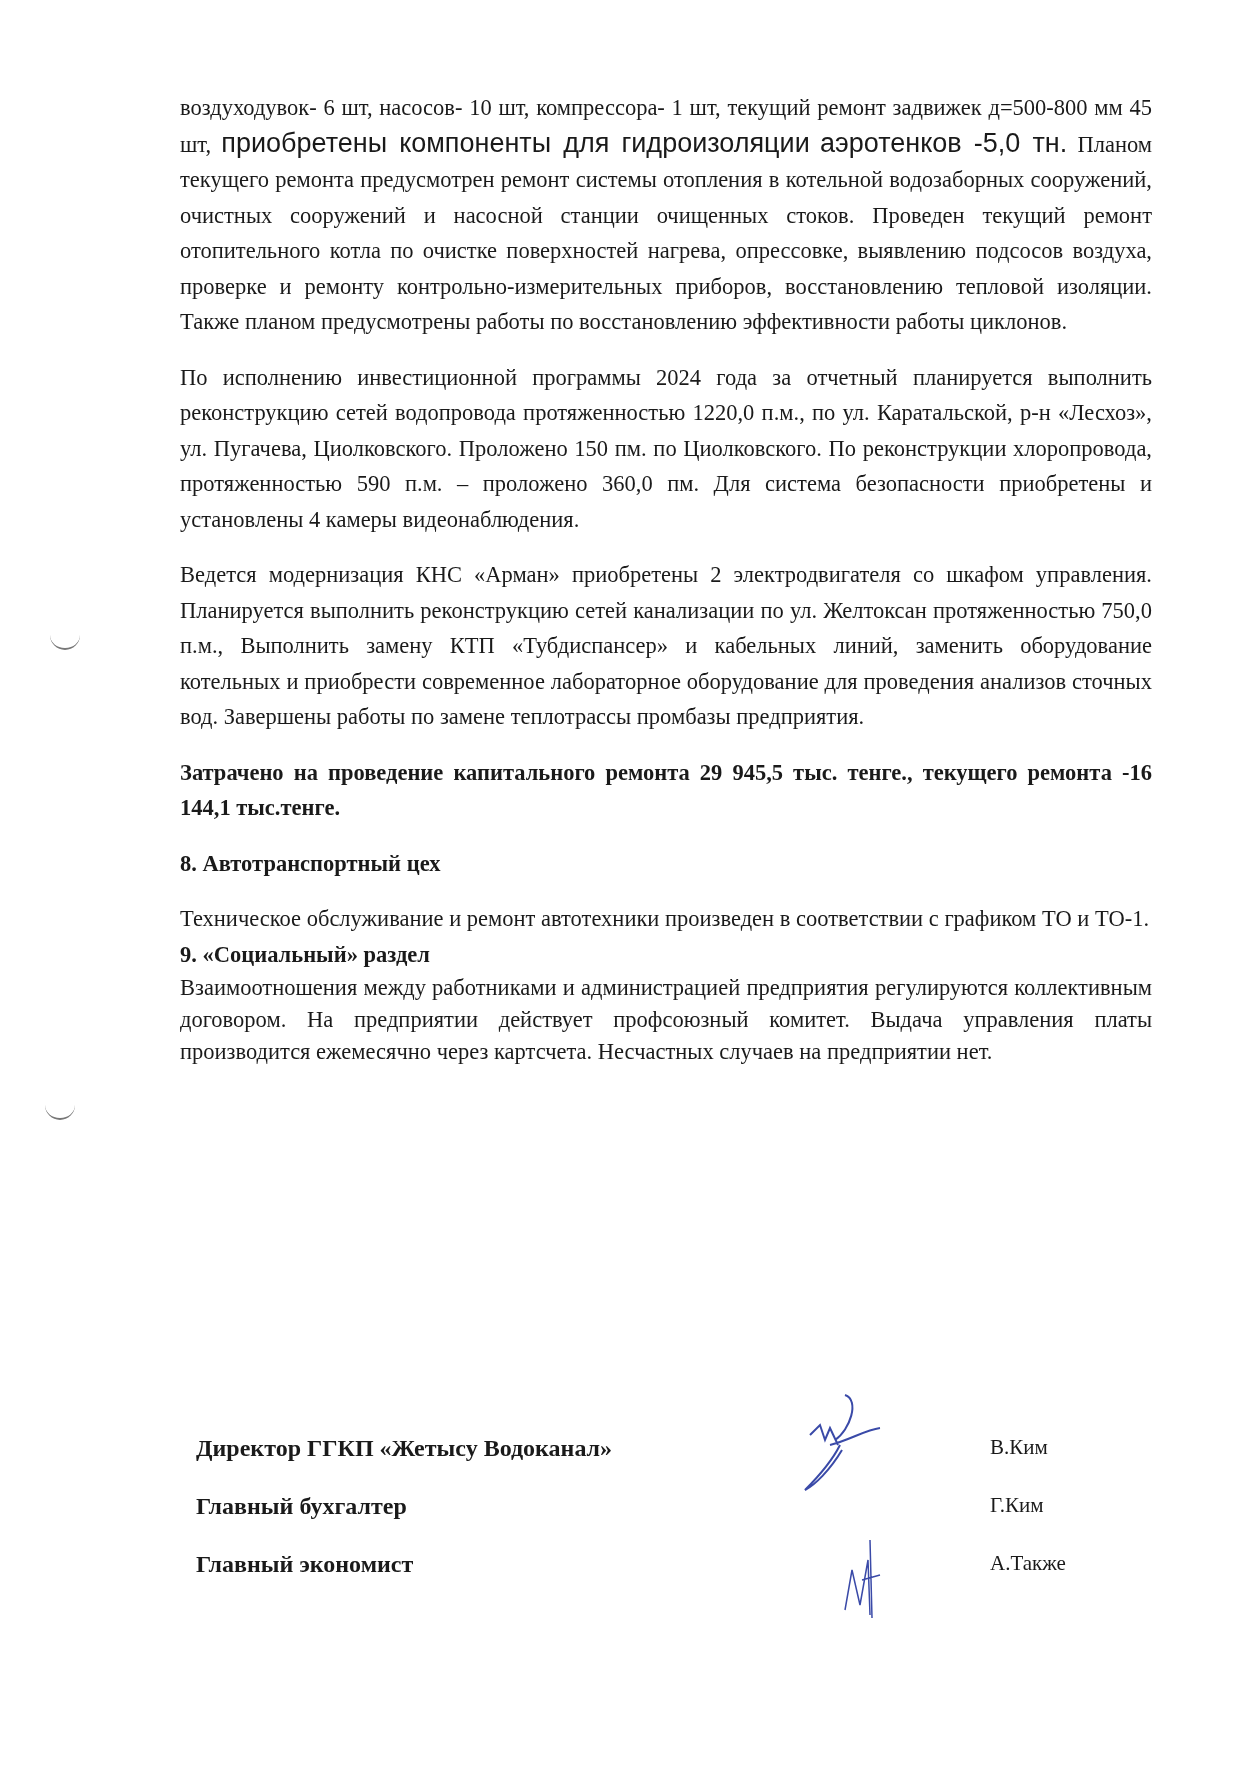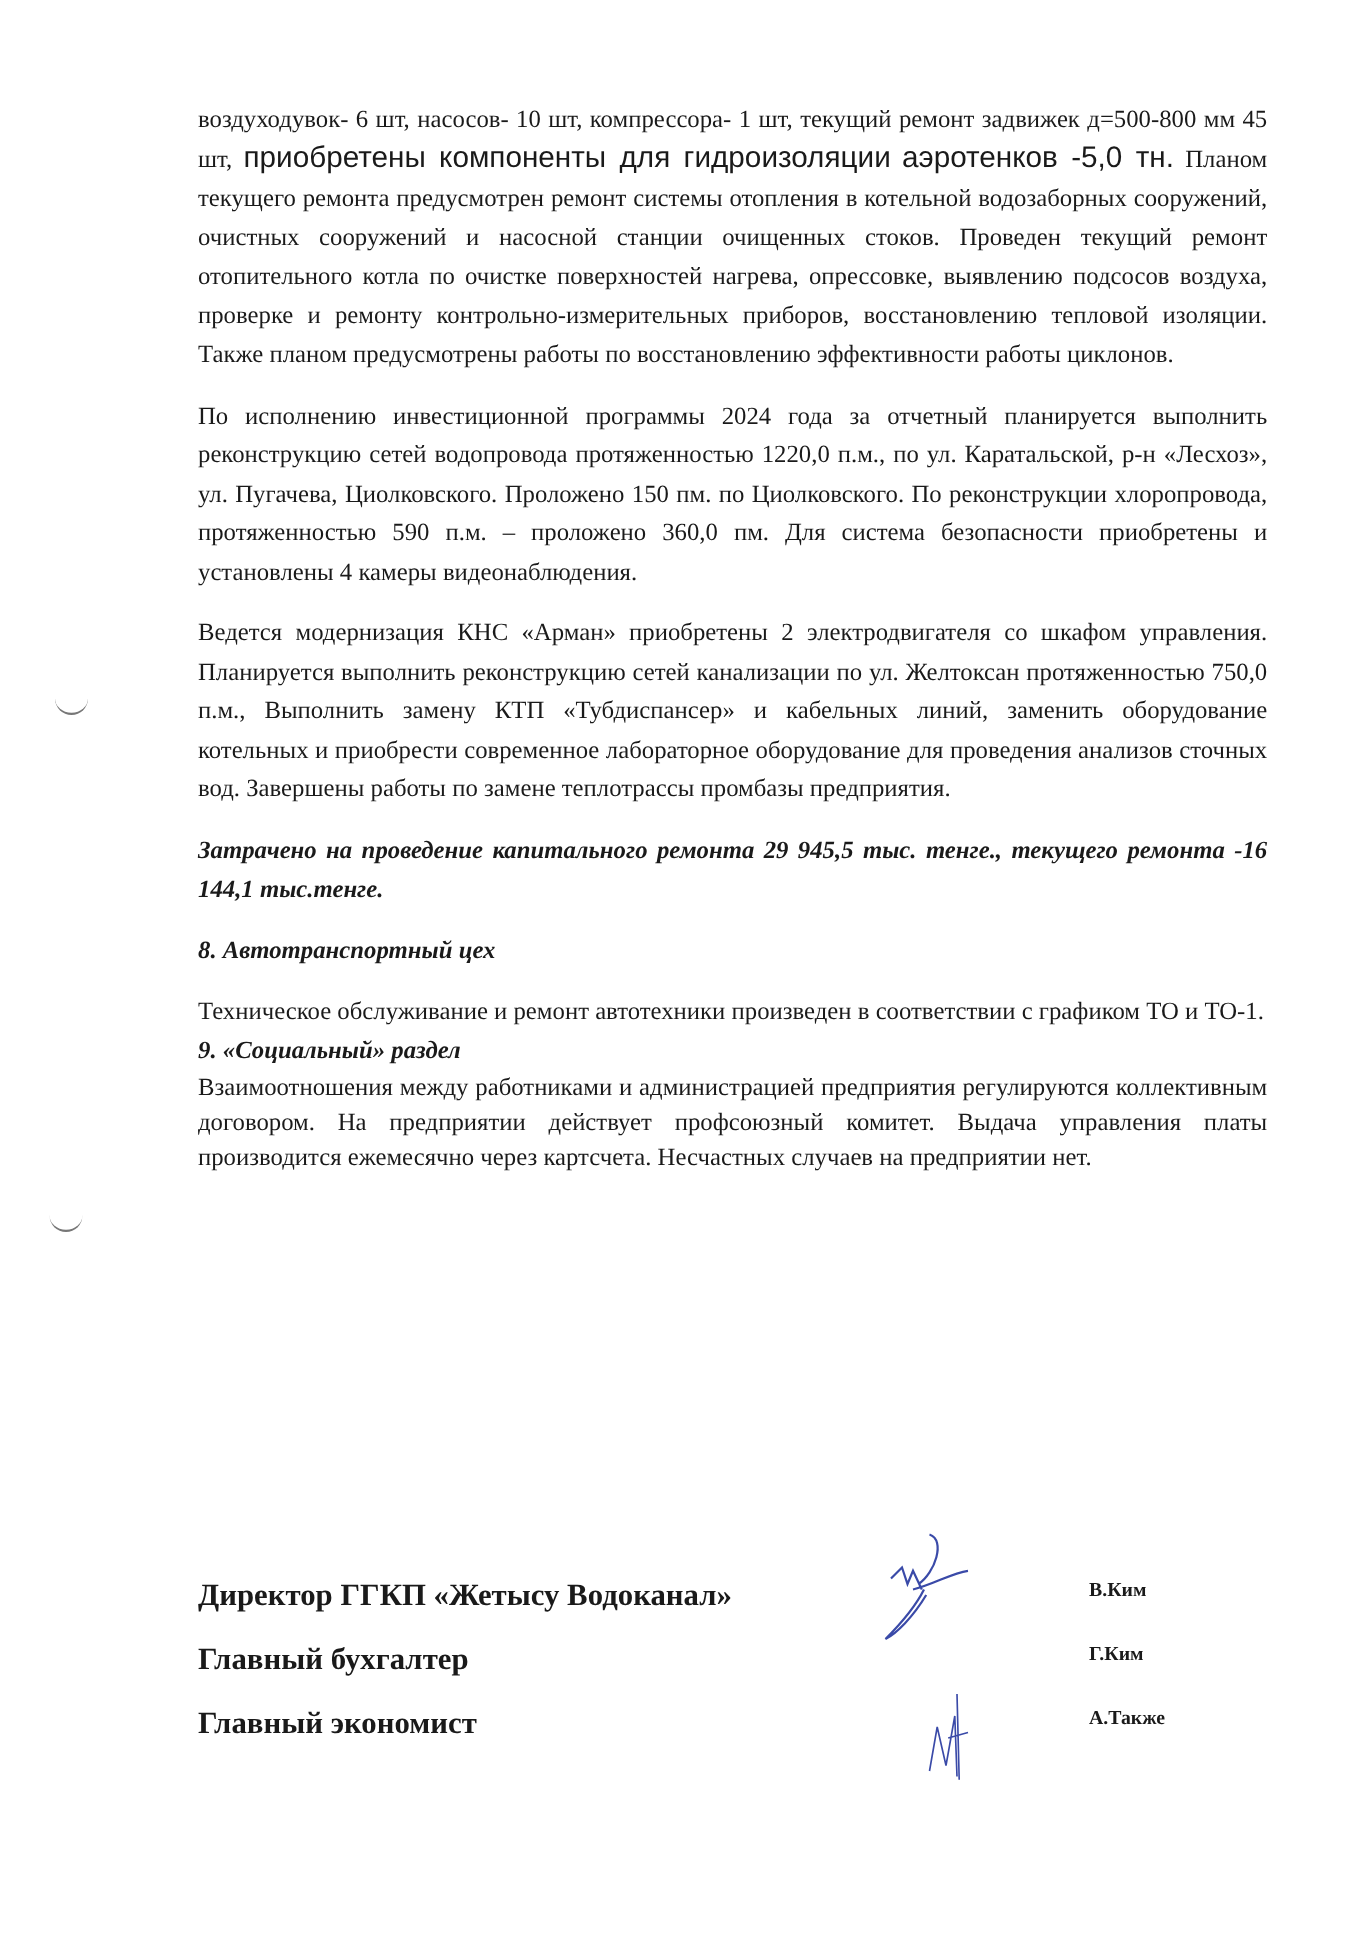--- a/index.html
+++ b/index.html
@@ -2,24 +2,24 @@
 <html><head>
 <meta charset="utf-8">
 <style>
   html, body { margin:0; padding:0; background:#ffffff; }
   body { width:1244px; height:1773px; position:relative; overflow:hidden;
          font-family:"Liberation Serif", serif; color:#1a1a1a; }
   .page { position:absolute; left:180px; top:90px; width:972px; }
   .p { font-size:22.5px; line-height:35.5px; text-align:justify; margin:0; }
   .gap { height:20px; }
   .sans { font-family:"Liberation Sans", sans-serif; font-size:27px; }
-  .bold { font-weight:bold;font-style:italic; }
+  .bold { font-weight:bold; }
   .center { }
-  .sig-row { position:absolute; left:180px; font-size:28px; font-weight:bold;text-align:center; }
-  .sig-name { position:absolute; left:990px; font-size:18px; font-weight:bold;text-align:center; }
+  .sig-row { position:absolute; left:196px; font-size:24px; font-weight:bold;text-align:center; }
+  .sig-name { position:absolute; left:990px; font-size:21px; font-weight:normal;text-align:center; }
   .hole { position:absolute; width:30px; height:18px; border-bottom:2px solid #777; border-radius:0 0 20px 20px; }
   .sig { position:absolute; }
 </style>
 </head>
 <body>
 
 <div class="page">
   <p class="p">
     <span>воздуходувок- 6 шт, насосов- 10 шт, компрессора- 1 шт, текущий ремонт</span>
     <span>задвижек д=500-800 мм 45 шт, </span><span class="sans">приобретены компоненты для гидроизоляции</span>

